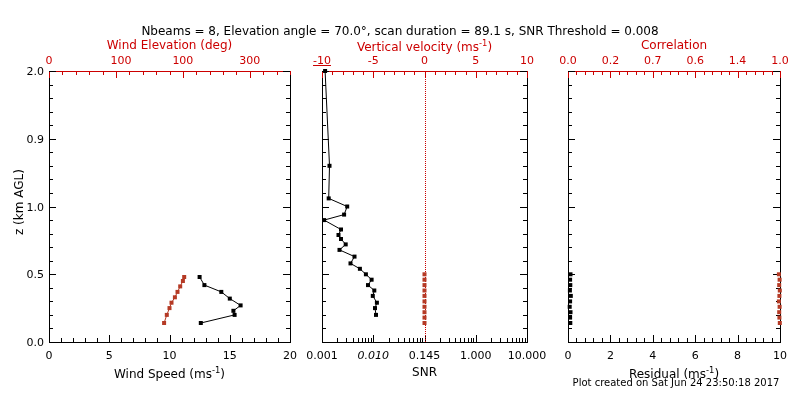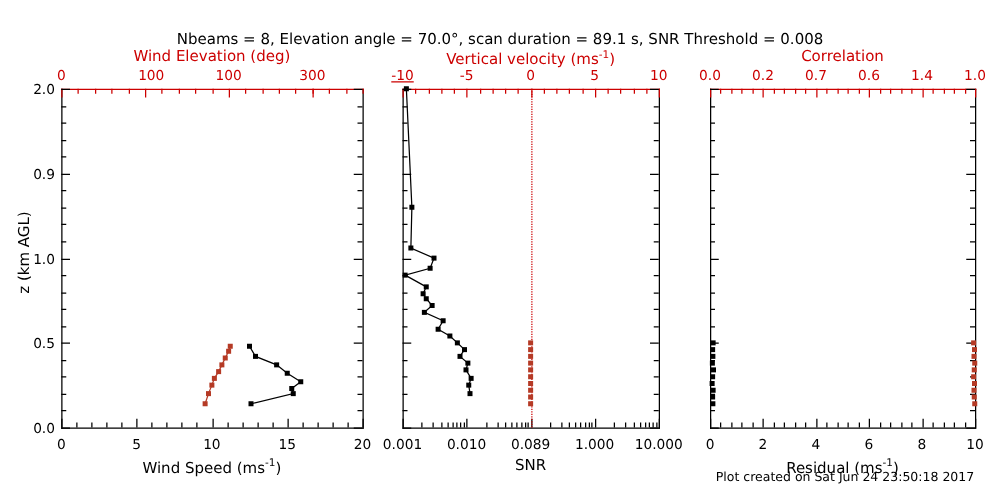--- a/index.html
+++ b/index.html
@@ -222,22 +222,22 @@
       <div class="tk-top" style="left: 445px; height: 4px; top: 71px;"></div>
       <div class="tk-top" style="left: 455.25px; height: 4px; top: 71px;"></div>
       <div class="tk-top" style="left: 465.5px; height: 4px; top: 71px;"></div>
       <div class="tk-top" style="left: 475.75px; height: 7px; top: 71px;"></div>
       <div class="tk-top" style="left: 486px; height: 4px; top: 71px;"></div>
       <div class="tk-top" style="left: 496.25px; height: 4px; top: 71px;"></div>
       <div class="tk-top" style="left: 506.5px; height: 4px; top: 71px;"></div>
       <div class="tk-top" style="left: 516.75px; height: 4px; top: 71px;"></div>
       <div class="tk-top" style="left: 527px; height: 7px; top: 71px;"></div>
       <div class="txt tick-lbl blk ctr" style="left: 322px; top: 350px;">0.001</div>
-      <div class="txt tick-lbl blk ctr" style="left: 373.25px; top: 350px;">0.010</div>
-      <div class="txt tick-lbl blk ctr" style="left: 424.5px; top: 350px;">0.089</div>
+      <div class="txt tick-lbl blk ctr" style="left: 373.25px; top: 350px; font-style: italic;">0.010</div>
+      <div class="txt tick-lbl blk ctr" style="left: 424.5px; top: 350px;">0.145</div>
       <div class="txt tick-lbl blk ctr" style="left: 475.75px; top: 350px;">1.000</div>
       <div class="txt tick-lbl blk ctr" style="left: 527px; top: 350px;">10.000</div>
       <div class="txt tick-lbl red ctr" style="left: 322px; top: 55px; text-decoration: underline;">-10</div>
       <div class="txt tick-lbl red ctr" style="left: 373.25px; top: 55px;">-5</div>
       <div class="txt tick-lbl red ctr" style="left: 424.5px; top: 55px;">0</div>
       <div class="txt tick-lbl red ctr" style="left: 475.75px; top: 55px;">5</div>
       <div class="txt tick-lbl red ctr" style="left: 527px; top: 55px;">10</div>
       <div class="txt ax-lbl blk ctr" style="left: 424.5px; top: 366px;">SNR</div>
       <div class="txt ax-lbl red ctr" style="left: 424.5px; top: 39px;">Vertical velocity (ms<sup>-1</sup>)</div>
       <div class="tk-y" style="width: 7px; top: 342px; left: 322px;"></div>

